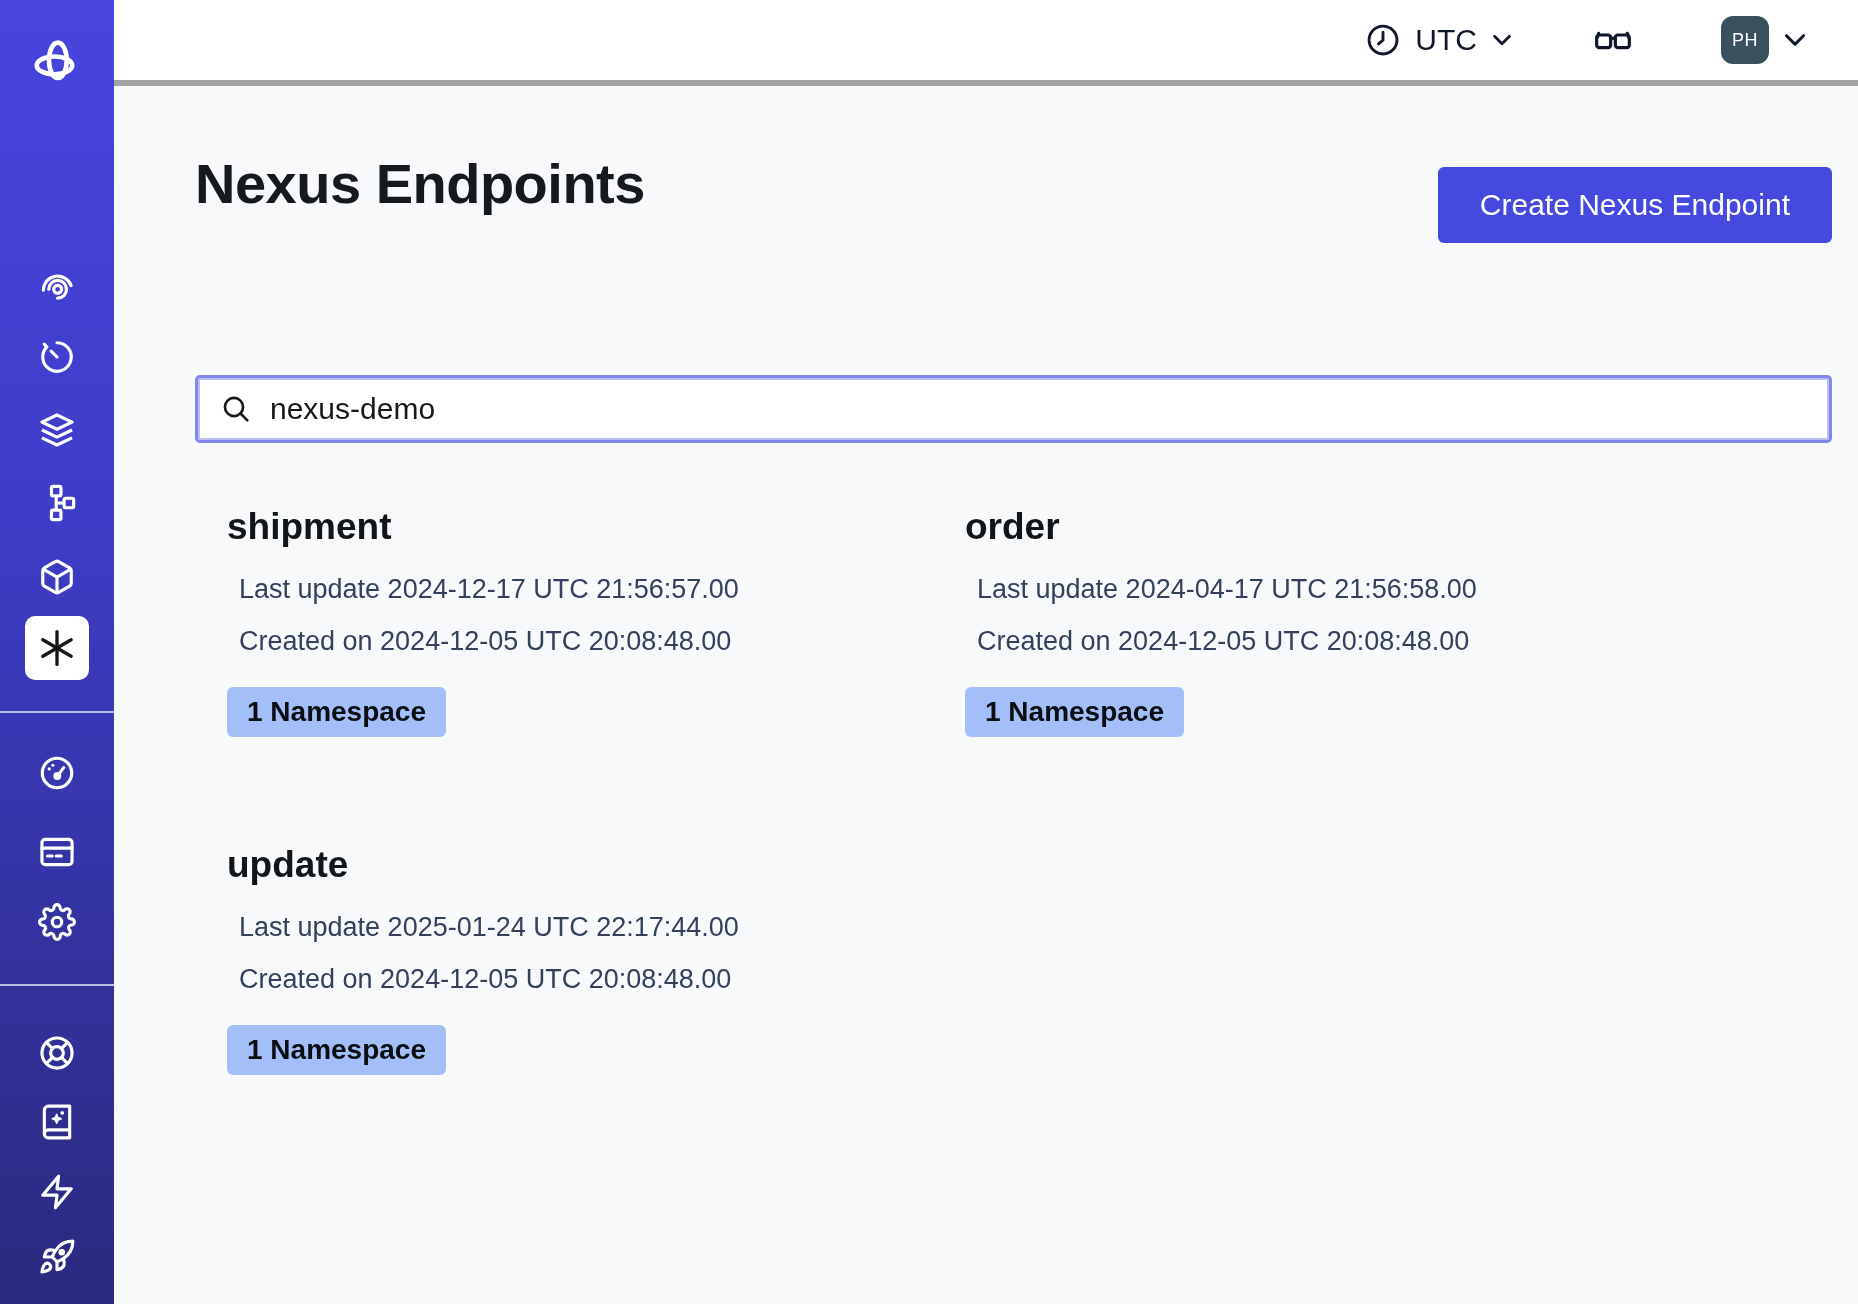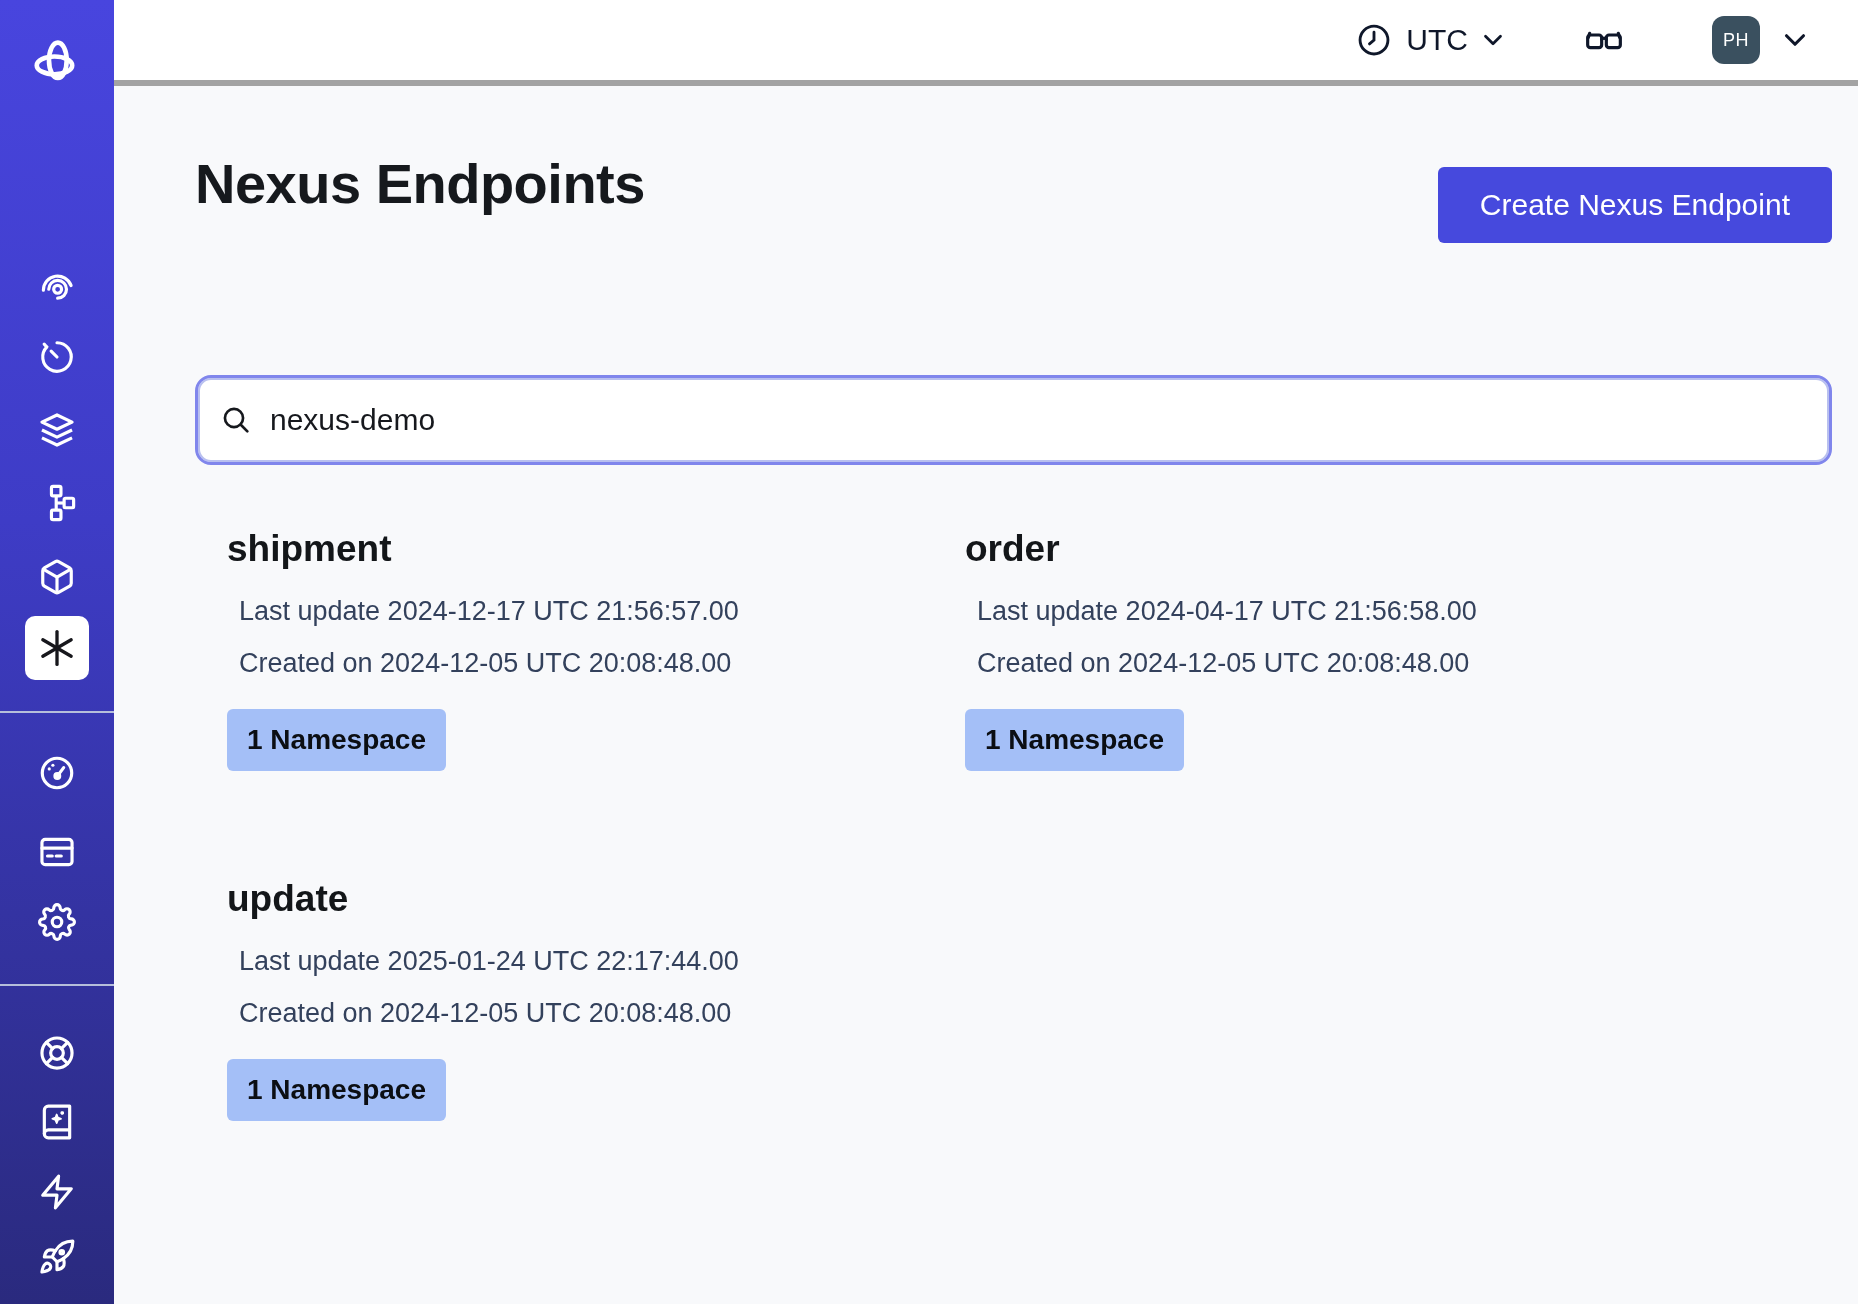--- a/index.html
+++ b/index.html
@@ -15,39 +15,39 @@
   .nav-item.active{background:#ffffff;}
   .nav-item svg{display:block;}
   .side-divider{position:absolute;left:0;width:114px;height:2px;background:#b6bedb;}
 
   
   .topbar{position:absolute;left:114px;top:0;width:1744px;height:86px;background:#ffffff;
     border-bottom:6px solid #a3a3a3;box-sizing:border-box;display:flex;align-items:center;justify-content:flex-end;z-index:2;}
   .tz{display:flex;align-items:center;gap:10px;margin-right:76px;cursor:pointer;}
   .tz-label{font-size:30px;color:#0f172a;margin-left:4px;}
   .icon-btn{background:none;border:none;padding:0;cursor:pointer;display:flex;align-items:center;margin-right:80px;}
-  .account{display:flex;align-items:center;gap:18px;margin-right:46px;cursor:pointer;padding-left:8px;}
+  .account{display:flex;align-items:center;gap:9px;margin-right:46px;cursor:pointer;padding-left:8px;}
   .avatar{width:48px;height:48px;border-radius:12px;background:#3a505f;color:#ffffff;
     display:flex;align-items:center;justify-content:center;font-size:18px;letter-spacing:.5px;}
 
   
   .main{position:absolute;left:114px;top:95px;width:1744px;height:1218px;box-sizing:border-box;padding:0 26px 0 81px;}
   .title-row{display:flex;justify-content:space-between;align-items:flex-start;margin-top:56px;}
   h1{margin:0;font-size:56px;line-height:66px;font-weight:700;color:#16191d;letter-spacing:-.5px;}
   .create-btn{margin-top:16px;height:76px;padding:12px 42px;background:#4649dd;color:#ffffff;border:none;border-radius:6px;
     font-size:30px;font-family:inherit;cursor:pointer;}
-  .search{margin-top:132px;height:90px;box-sizing:border-box;background:#ffffff;border:3px solid #8086ec;border-radius:16px;
+  .search{margin-top:132px;height:68px;box-sizing:border-box;background:#ffffff;border:3px solid #8086ec;border-radius:5px;
     display:flex;align-items:center;padding:12px 22px;gap:16px;box-shadow:inset 0 0 0 2px #b9c0ef;}
   .search input{flex:1;border:none;outline:none;font-size:30px;color:#16181d;font-family:inherit;background:transparent;}
 
   .grid{margin:62px 0 0 32px;display:grid;grid-template-columns:738px 738px;row-gap:106px;}
   .card{cursor:pointer;}
   .card h2{margin:0 0 20px 0;font-size:37px;line-height:44px;font-weight:700;color:#131619;}
   .card p{margin:12px;font-size:27px;line-height:40px;color:#33415c;}
-  .badge{display:inline-block;margin-top:14px;padding:14px 20px;background:#a4bff7;border-radius:6px;
+  .badge{display:inline-block;margin-top:14px;padding:8px 20px;background:#a4bff7;border-radius:6px;
     font-size:28px;font-weight:700;color:#0b0e13;line-height:34px;}
 </style>
 </head>
 <body>
 
 <div class="app">
 
   <aside class="sidebar">
     <div class="logo">
       <svg width="54" height="54" viewBox="0 0 64 64" fill="none" stroke="#ffffff" stroke-width="5.5">

